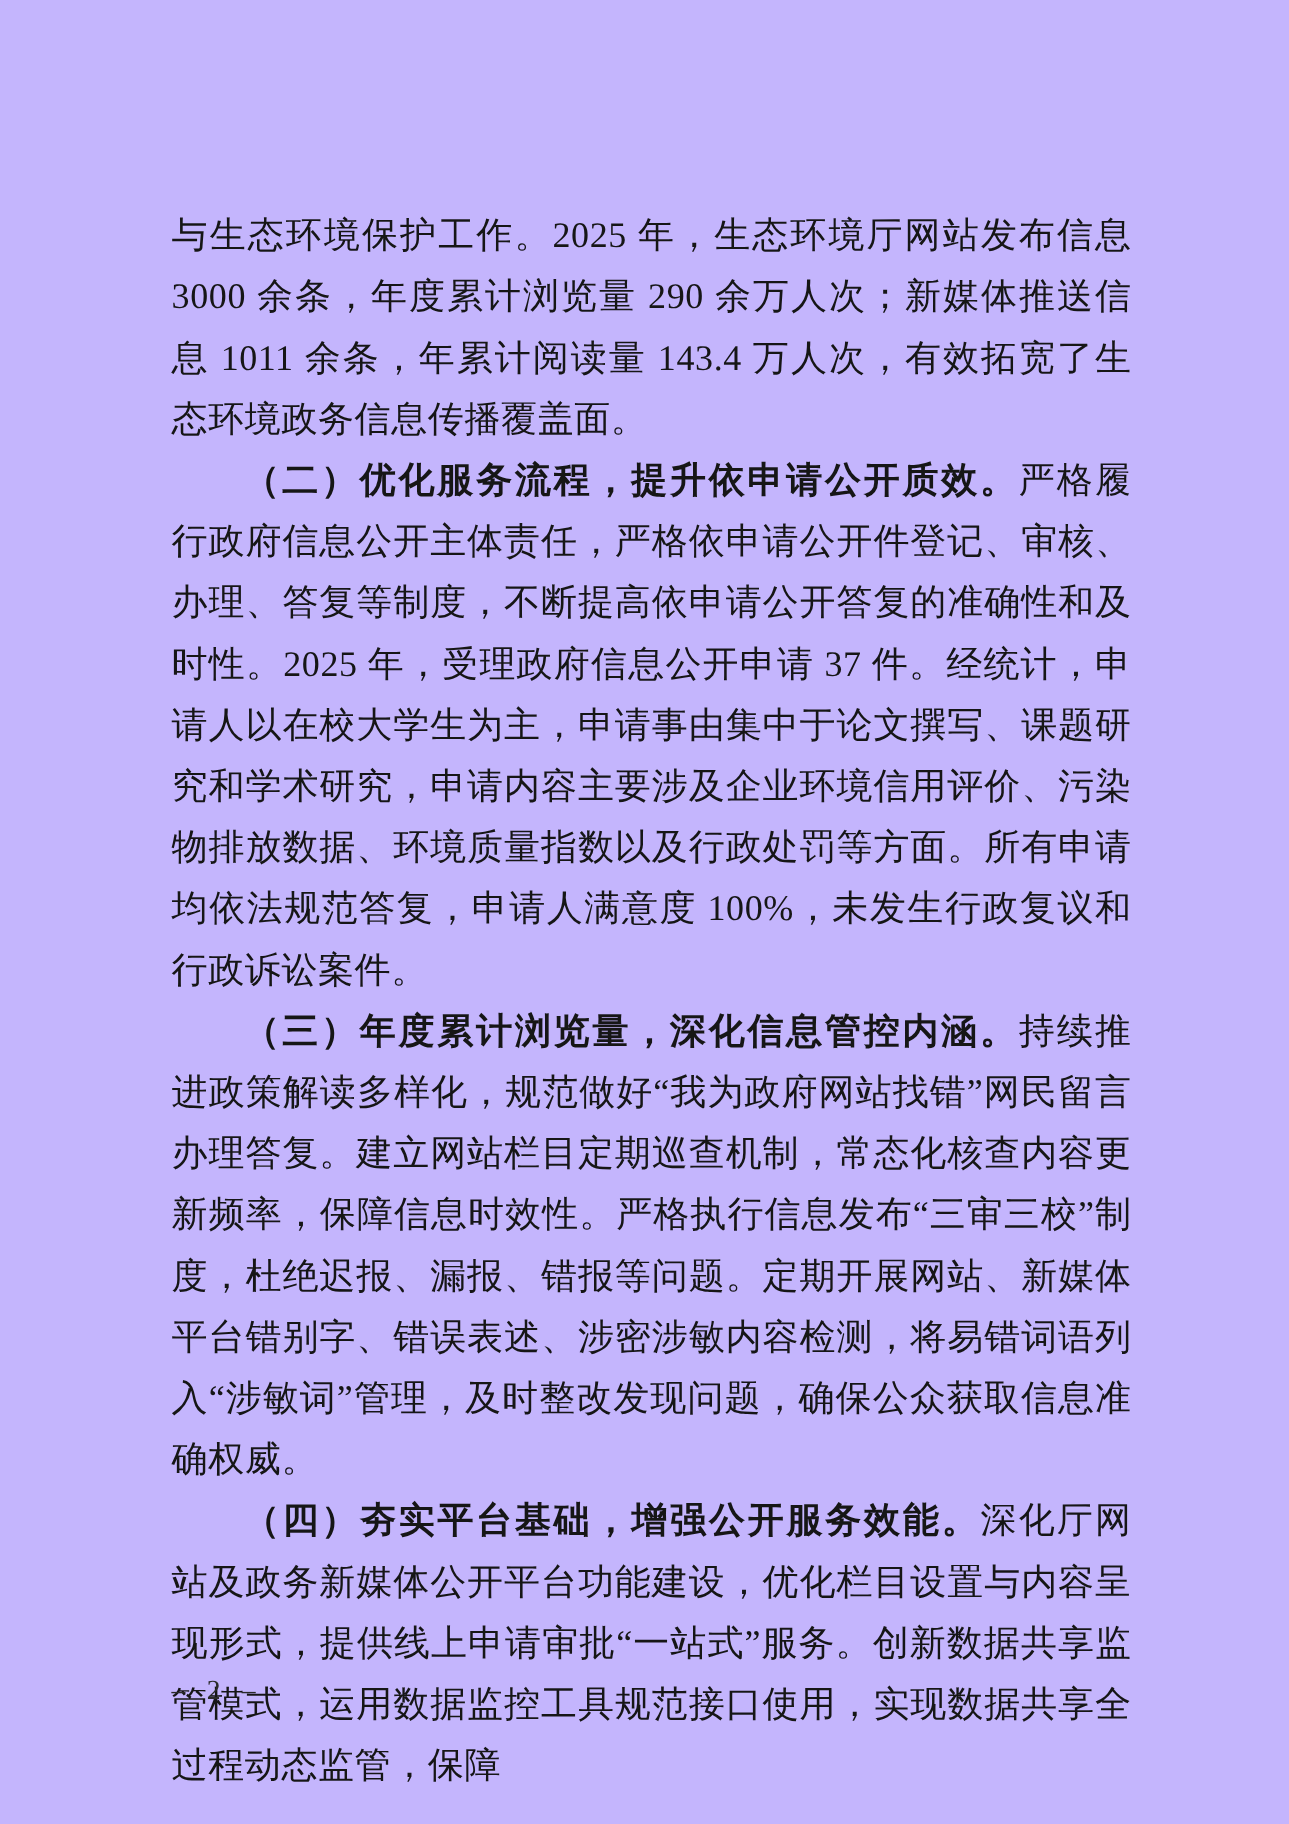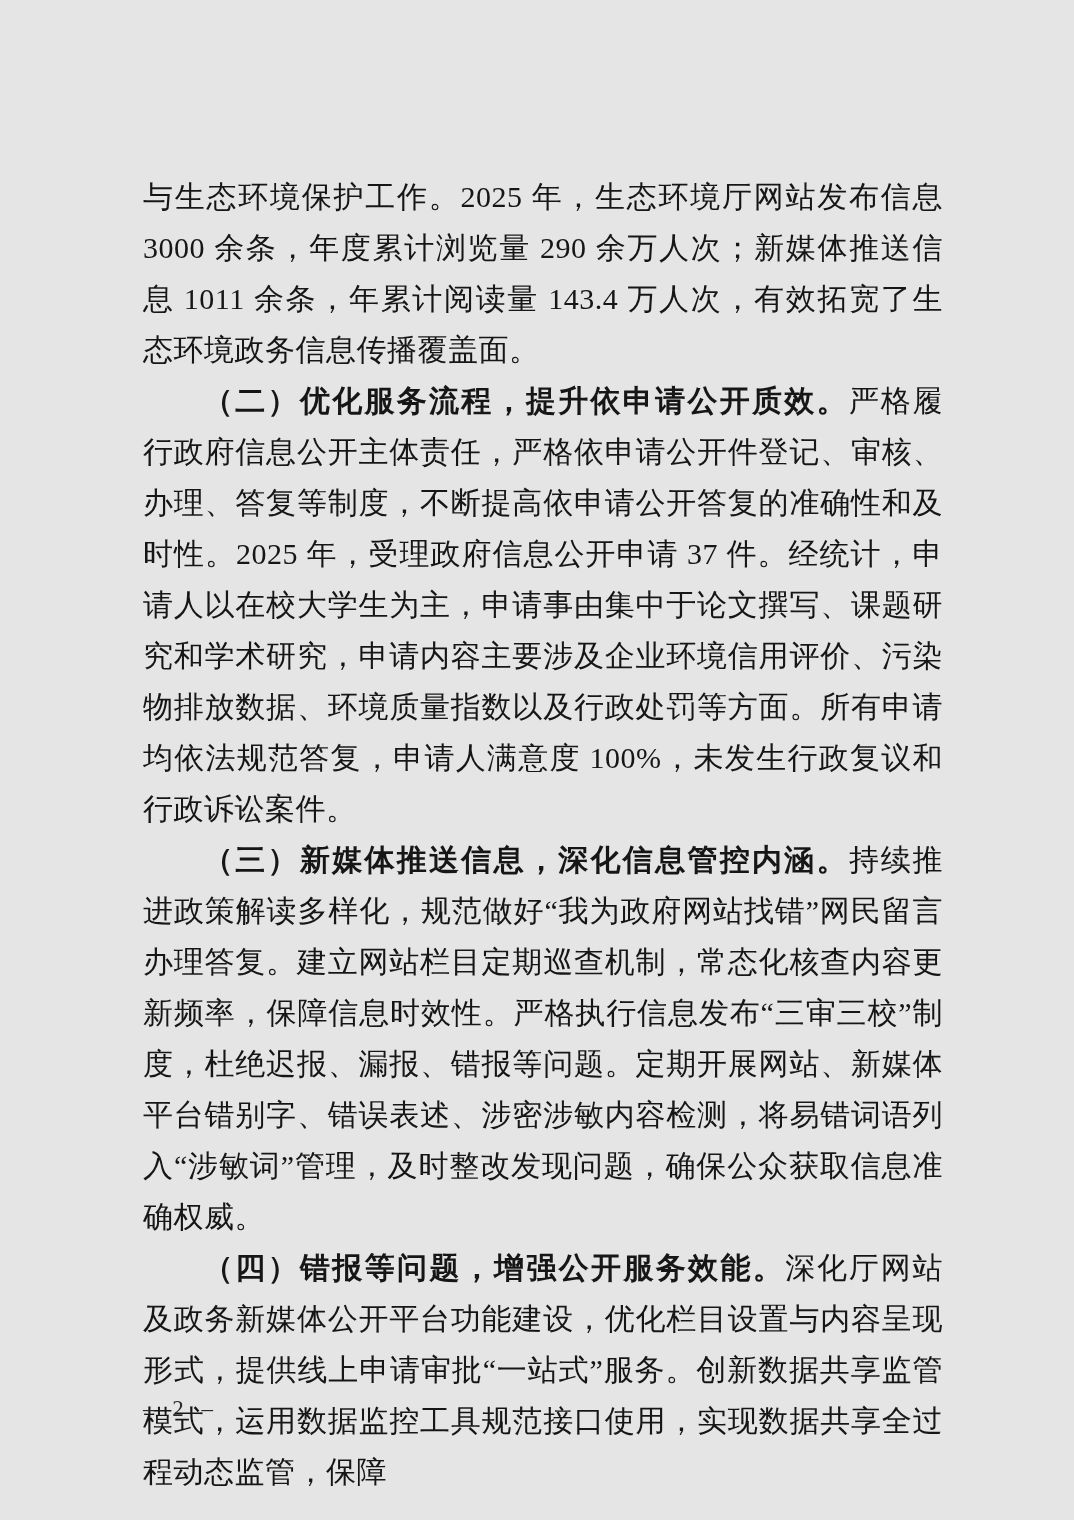--- a/index.html
+++ b/index.html
@@ -4,21 +4,21 @@
 <style>
   * { margin: 0; padding: 0; box-sizing: border-box; }
   html, body {
     width: 1074px;
     background: #ffffff;
   }
   .page {
     position: relative;
     width: 1074px;
     height: 1520px;
-    background: #e5e5e5;
+    background: #c4b5fd;
     overflow: hidden;
     font-family: "Liberation Serif", "DejaVu Serif", serif;
     color: #161616;
   }
   .content {
     position: absolute;
     left: 143px;
     top: 171px;
     width: 800px;
     font-size: 30px;
@@ -44,17 +44,17 @@
     color: #2a2a2a;
   }
 </style>
 </head>
 <body>
 
 <div class="page">
   <div class="content" id="paragraphs">
       <p class="para">与生态环境保护工作。2025 年，生态环境厅网站发布信息 3000 余条，年度累计浏览量 290 余万人次；新媒体推送信息 1011 余条，年累计阅读量 143.4 万人次，有效拓宽了生态环境政务信息传播覆盖面。</p>
       <p class="para indent"><span class="lead">（二）优化服务流程，提升依申请公开质效。</span>严格履行政府信息公开主体责任，严格依申请公开件登记、审核、办理、答复等制度，不断提高依申请公开答复的准确性和及时性。2025 年，受理政府信息公开申请 37 件。经统计，申请人以在校大学生为主，申请事由集中于论文撰写、课题研究和学术研究，申请内容主要涉及企业环境信用评价、污染物排放数据、环境质量指数以及行政处罚等方面。所有申请均依法规范答复，申请人满意度 100%，未发生行政复议和行政诉讼案件。</p>
-      <p class="para indent"><span class="lead">（三）新媒体推送信息，深化信息管控内涵。</span>持续推进政策解读多样化，规范做好“我为政府网站找错”网民留言办理答复。建立网站栏目定期巡查机制，常态化核查内容更新频率，保障信息时效性。严格执行信息发布“三审三校”制度，杜绝迟报、漏报、错报等问题。定期开展网站、新媒体平台错别字、错误表述、涉密涉敏内容检测，将易错词语列入“涉敏词”管理，及时整改发现问题，确保公众获取信息准确权威。</p>
-      <p class="para indent"><span class="lead">（四）错报等问题，增强公开服务效能。</span>深化厅网站及政务新媒体公开平台功能建设，优化栏目设置与内容呈现形式，提供线上申请审批“一站式”服务。创新数据共享监管模式，运用数据监控工具规范接口使用，实现数据共享全过程动态监管，保障</p>
+      <p class="para indent"><span class="lead">（三）年度累计浏览量，深化信息管控内涵。</span>持续推进政策解读多样化，规范做好“我为政府网站找错”网民留言办理答复。建立网站栏目定期巡查机制，常态化核查内容更新频率，保障信息时效性。严格执行信息发布“三审三校”制度，杜绝迟报、漏报、错报等问题。定期开展网站、新媒体平台错别字、错误表述、涉密涉敏内容检测，将易错词语列入“涉敏词”管理，及时整改发现问题，确保公众获取信息准确权威。</p>
+      <p class="para indent"><span class="lead">（四）夯实平台基础，增强公开服务效能。</span>深化厅网站及政务新媒体公开平台功能建设，优化栏目设置与内容呈现形式，提供线上申请审批“一站式”服务。创新数据共享监管模式，运用数据监控工具规范接口使用，实现数据共享全过程动态监管，保障</p>
     </div>
   <div class="footer">– 2 –</div>
 </div>
 
 </body></html>

